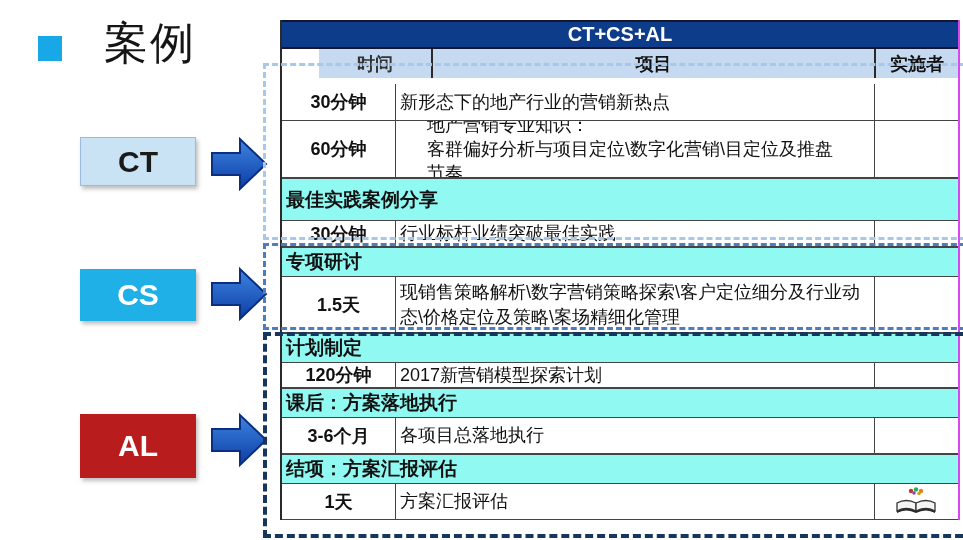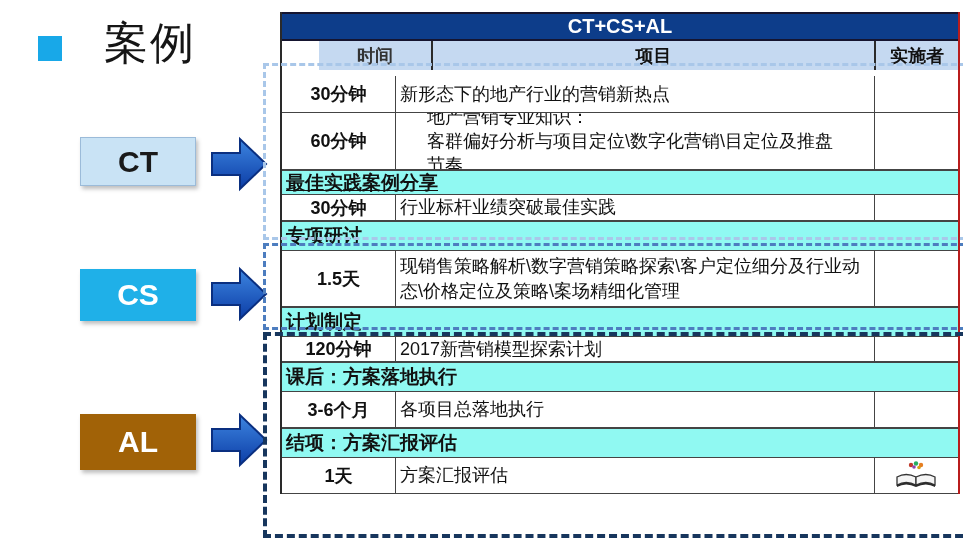--- a/index.html
+++ b/index.html
@@ -10,48 +10,48 @@
   }
 
   
   .bullet { position:absolute; left:38px; top:36px; width:24px; height:25px; background:#18a8e8; }
   .page-title { position:absolute; left:104px; top:14px; font-size:44px; letter-spacing:2px; color:#151515; }
 
   .label-box { position:absolute; left:80px; width:116px; display:flex; align-items:center; justify-content:center;
                font-size:30px; font-weight:bold; box-shadow:2px 3px 4px rgba(0,0,0,0.25); }
   .label-ct { top:137px; height:49px; background:#c9e3f5; border:1px solid #9bbbd9; color:#1a1a1a; }
   .label-cs { top:269px; height:52px; background:#1fb0e8; color:#ffffff; }
-  .label-al { top:414px; height:56px; background:#a16207; color:#ffffff;align-items:center; }
+  .label-al { top:414px; height:64px; background:#b91c1c; color:#ffffff;align-items:center; }
 
   .arrow { position:absolute; left:210px; width:58px; height:56px; }
   .arrow-ct { top:136px; }
   .arrow-cs { top:266px; }
   .arrow-al { top:412px; }
 
   
-  .ptable { position:absolute; left:280px; top:12px; width:680px;
-            border-left:2px solid #2a2a2a; border-right:2px solid #b91c1c; }
+  .ptable { position:absolute; left:280px; top:20px; width:680px;
+            border-left:2px solid #2a2a2a; border-right:2px solid #d946ef; }
   .t-title { height:29px; background:#0d3d8a; border-top:2px solid #151530; border-bottom:2px solid #151530;
              color:#ffffff; font-weight:bold; font-size:20px; display:flex; align-items:center; justify-content:center; }
   .t-colhead { height:29px; background:#c5d9f1; display:flex; font-weight:bold; font-size:18px;margin-left:37px; }
   .t-colhead .c-time { width:114px; border-right:2px solid #2a2a2a; display:flex; align-items:center; justify-content:center; color:#333; }
   .t-colhead .c-proj { flex:1; display:flex; align-items:center; justify-content:center; }
   .t-colhead .c-impl { width:84px; border-left:2px solid #2a2a2a; display:flex; align-items:center; justify-content:center; }
   .t-spacer { height:6px; background:#ffffff; }
 
   .trow { display:flex; border-bottom:1px solid #444; overflow:hidden; }
   .row-section { background:#90f9f2; font-weight:bold; font-size:19px; align-items:center; padding-left:4px;
                  border-top:1px solid #444; }
   .row-item { background:#ffffff; font-size:18px; }
   .cell-time { width:114px; border-right:1px solid #444; display:flex; align-items:center; justify-content:center;
                font-weight:bold; }
   .cell-proj { flex:1; display:flex; align-items:center; padding:1px 4px; white-space:pre-line; line-height:1.35; }
   .cell-impl { width:84px; border-left:1px solid #444; display:flex; align-items:center; justify-content:center; }
 
-  .h34{height:34px;} .h37{height:37px;} .h57{height:57px;gap:27px;} .h31{height:25px;text-decoration:underline;}
+  .h34{height:34px;} .h37{height:37px;} .h57{height:57px;gap:27px;} .h31{height:43px;}
   .h26{height:26px;} .h30{height:30px;} .h56{height:56px;} .h33{height:25px;} .h36{height:36px;}
 
   
   .dash { position:absolute; left:263px; width:712px; pointer-events:none; }
   .dash-ct { top:63px;  height:177px; border:3px dashed #a9c7e9; }
   .dash-cs { top:243px; height:87px;  border:3px dashed #4d7dbf; }
   .dash-al { top:332px; height:206px; border:4px dashed #17365d; }
 
   .book-icon svg { display:block; }
 </style>

